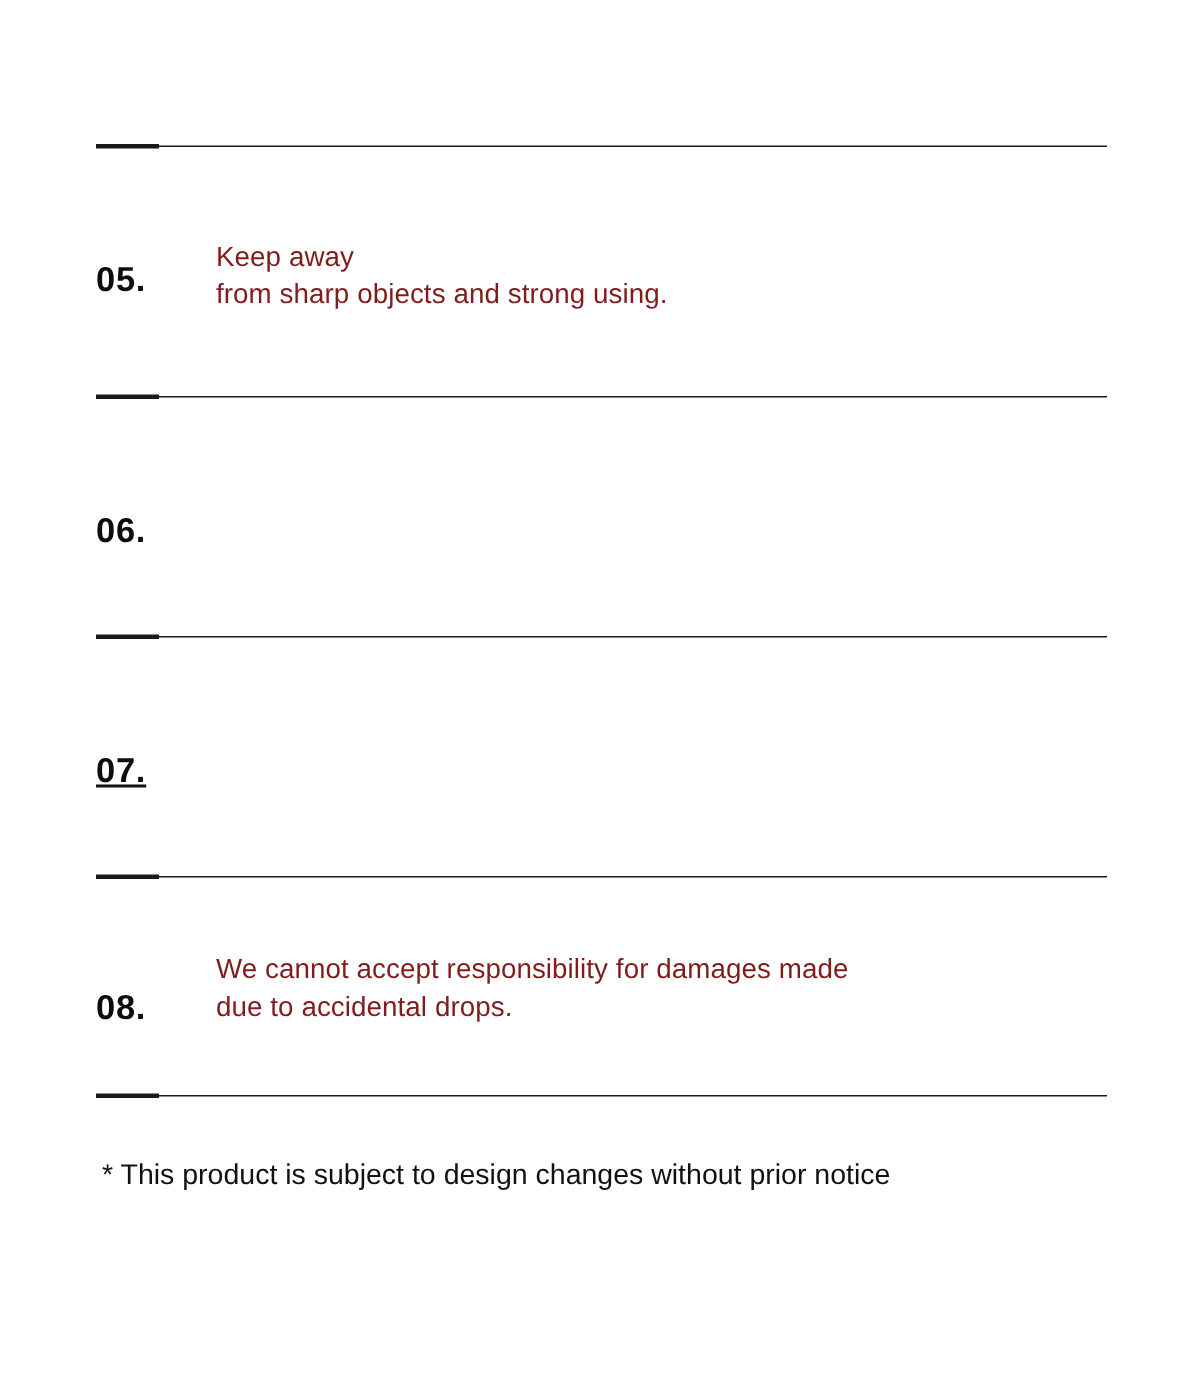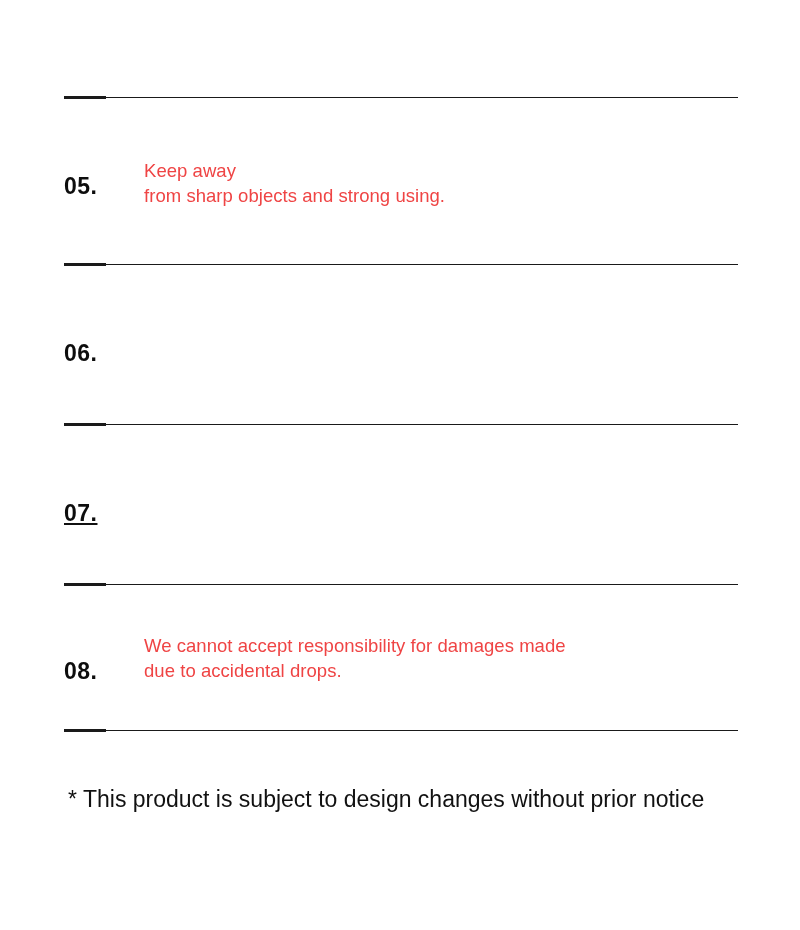--- a/index.html
+++ b/index.html
@@ -65,41 +65,41 @@
     font-weight: bold;
     letter-spacing: 0.5px;
     color: #0d0d0d;
     line-height: 1.25;
   }
 
   .item-text {
     flex: 1 1 auto;
     font-size: 18.5px;
     line-height: 25px;
-    color: #ef4444;
+    color: #7f1d1d;
     letter-spacing: 0.05px;
   }
   .item-text .line {
     display: block;
     white-space: pre;
   }
 
   
   .block-05 { padding-top: 58px; padding-bottom: 55px; }
   .block-06 { padding-top: 58px; padding-bottom: 55px; gap: 27px; }
   .block-07 { padding-top: 58px; padding-bottom: 55px; text-decoration: underline; }
   .block-08 { padding-top: 46px; padding-bottom: 44px; }
 
   .item-05 .item-num, .item-06 .item-num, .item-07 .item-num { margin-top: 14px; }
   .item-08 .item-num { margin-top: 24px; }
 
   .footnote {
-    margin-top: 54px;
+    margin-top: 38px;
     margin-left: 4px;
-    font-size: 23px;
+    font-size: 19px;
     line-height: 25px;
     color: #111111;
   }
 </style>
 </head>
 <body>
 
 <div class="page">
   <div class="content">
 

